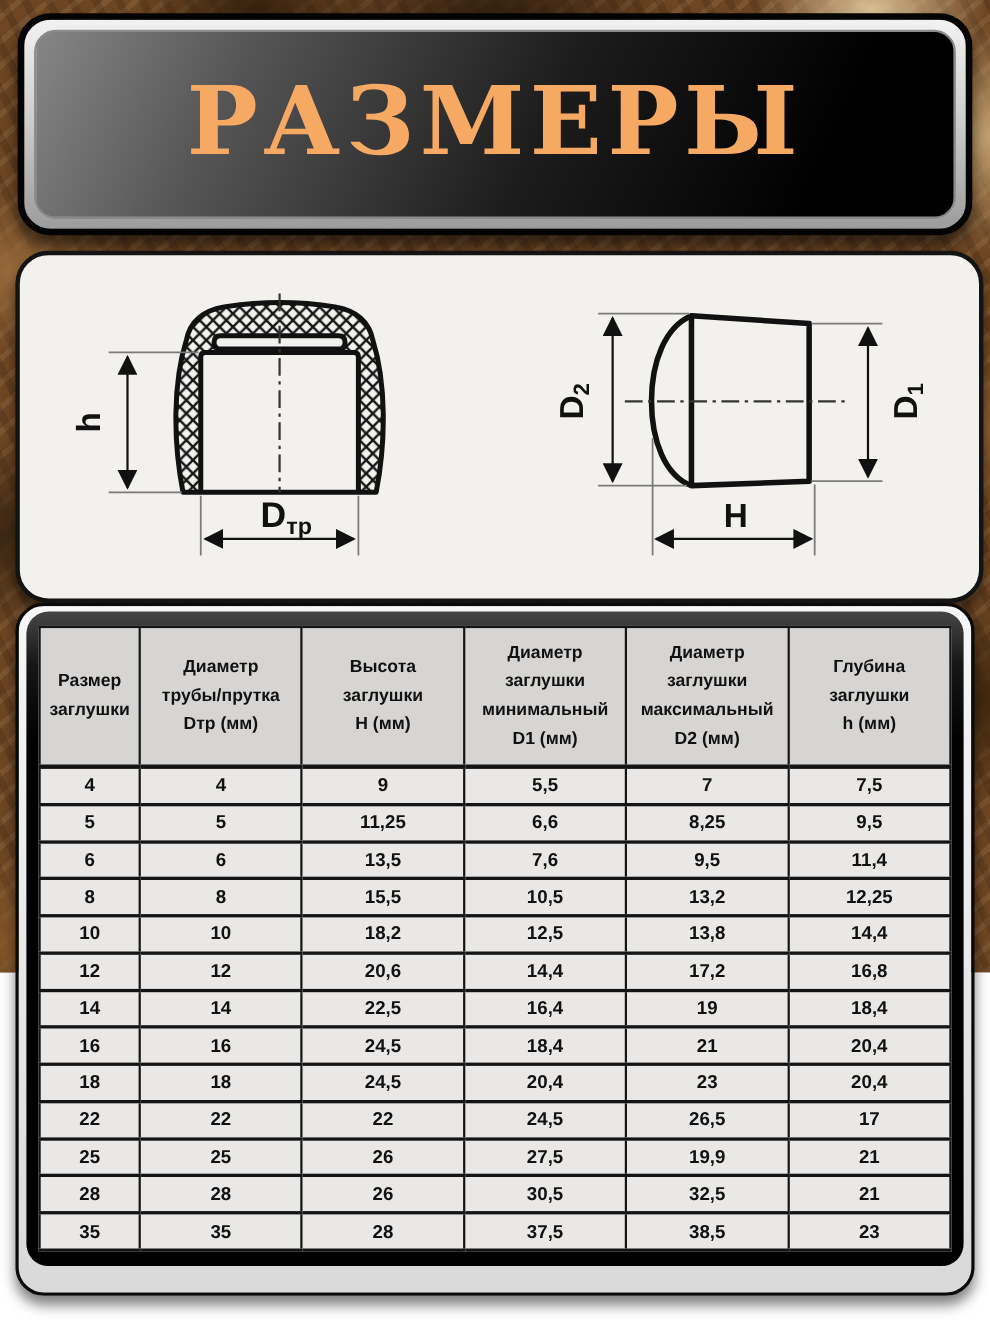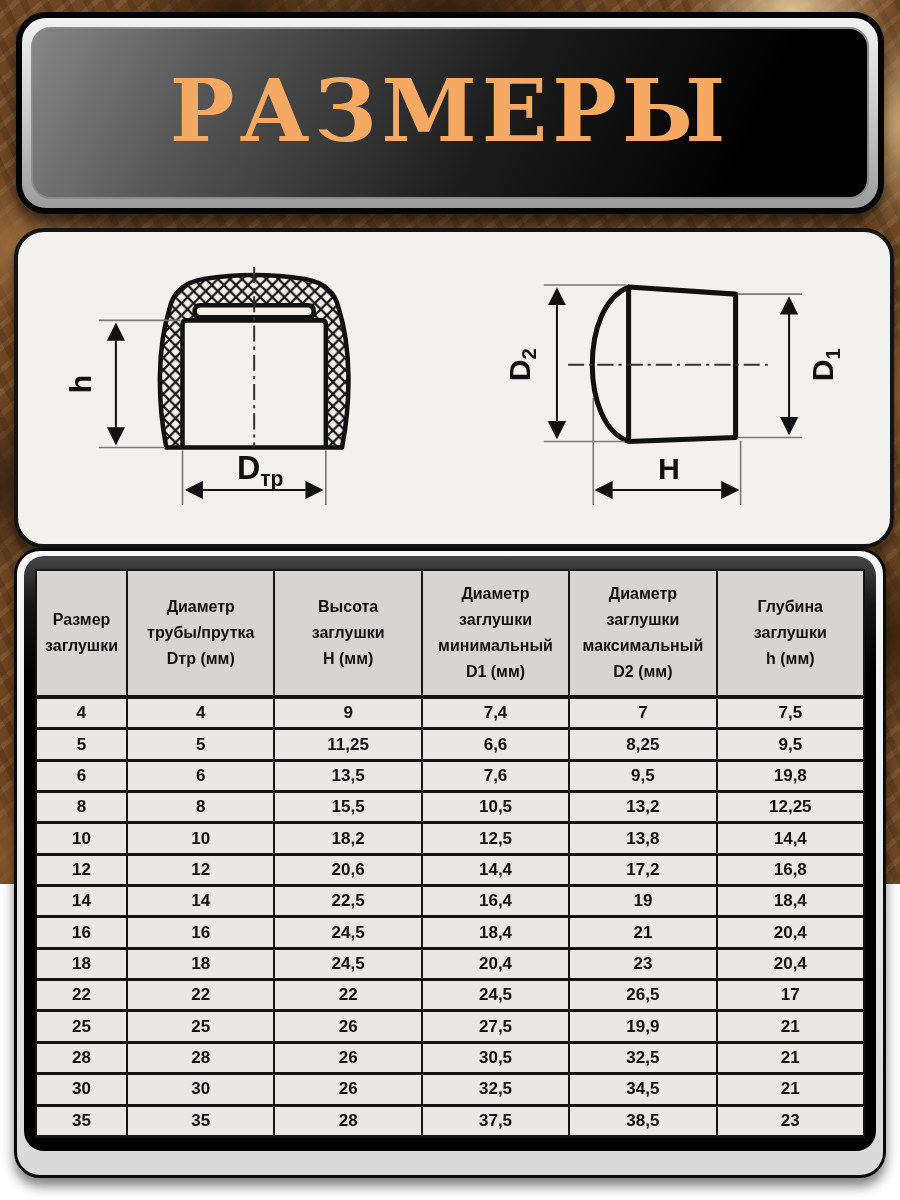--- a/index.html
+++ b/index.html
@@ -187,39 +187,39 @@
             <th>Глубина
 заглушки
 h (мм)</th>
           </tr>
         </thead>
         <tbody>
             <tr>
               <td>4</td>
               <td>4</td>
               <td>9</td>
-              <td>7,4</td>
+              <td>5,5</td>
               <td>7</td>
               <td>7,5</td>
             </tr>
             <tr>
               <td>5</td>
               <td>5</td>
               <td>11,25</td>
               <td>6,6</td>
               <td>8,25</td>
               <td>9,5</td>
             </tr>
             <tr>
               <td>6</td>
               <td>6</td>
               <td>13,5</td>
               <td>7,6</td>
               <td>9,5</td>
-              <td>19,8</td>
+              <td>11,4</td>
             </tr>
             <tr>
               <td>8</td>
               <td>8</td>
               <td>15,5</td>
               <td>10,5</td>
               <td>13,2</td>
               <td>12,25</td>
             </tr>
             <tr>
@@ -280,28 +280,20 @@
             </tr>
             <tr>
               <td>28</td>
               <td>28</td>
               <td>26</td>
               <td>30,5</td>
               <td>32,5</td>
               <td>21</td>
             </tr>
             <tr>
-              <td>30</td>
-              <td>30</td>
-              <td>26</td>
-              <td>32,5</td>
-              <td>34,5</td>
-              <td>21</td>
-            </tr>
-            <tr>
               <td>35</td>
               <td>35</td>
               <td>28</td>
               <td>37,5</td>
               <td>38,5</td>
               <td>23</td>
             </tr>
           </tbody>
       </table>
     </div>

